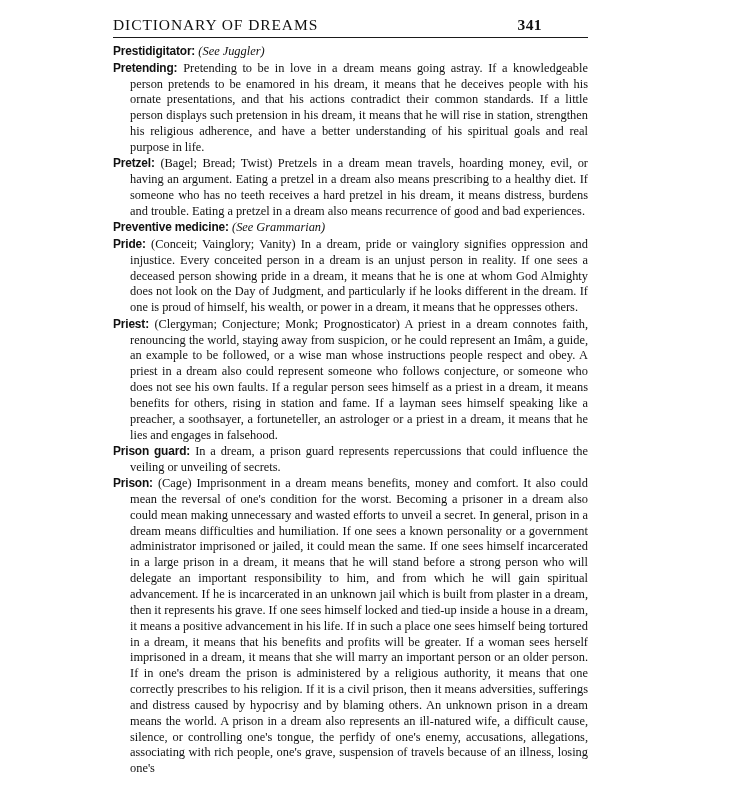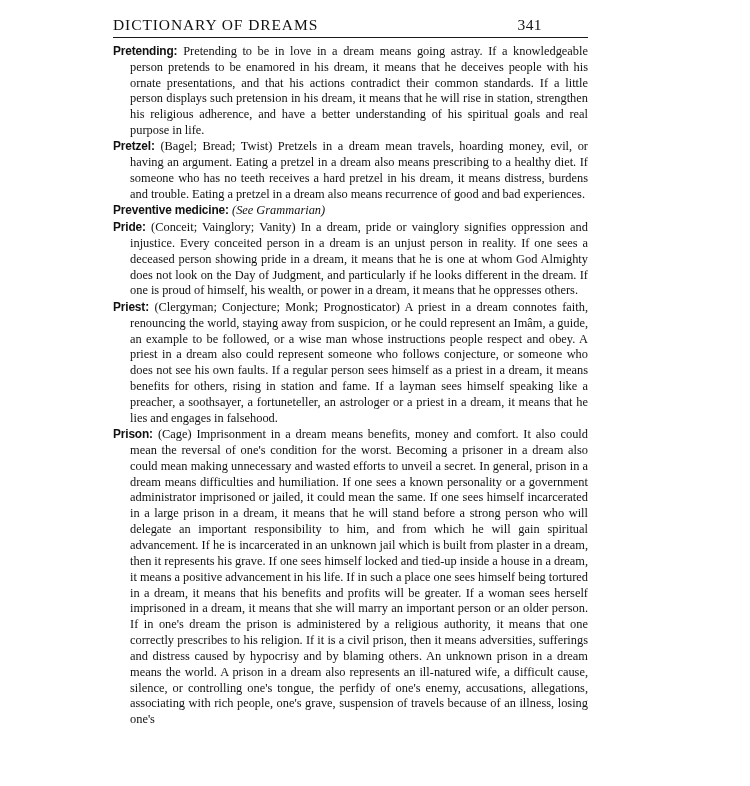--- a/index.html
+++ b/index.html
@@ -32,21 +32,21 @@
     letter-spacing: 0.9px;
     line-height: 1.15;
     padding-bottom: 3px;
   }
   .runhead-title {
     white-space: nowrap;
   }
   .runhead-folio {
     font-size: 15.5px;
     letter-spacing: 0.4px;
-    font-weight: 400;
+    font-weight: 700;
   }
   .runhead-rule {
     border: 0;
     border-top: 1.6px solid #1a1a1a;
     margin: 0 0 6px 0;
     width: 475px;
   }
   
   .entries {
     width: 475px;
@@ -88,21 +88,23 @@
 
 <div class="page">
 
   <div class="runhead">
     <span class="runhead-title">DICTIONARY OF DREAMS</span>
     <span class="runhead-folio">341</span>
   </div>
   <hr class="runhead-rule">
 
   <div class="entries">
+      <p class="entry short"><span class="headword">Prestidigitator</span><span class="colon">:</span> <span class="body-text xref">(See Juggler)</span></p>
       <p class="entry"><span class="headword">Pretending</span><span class="colon">:</span> <span class="body-text">Pretending to be in love in a dream means going astray. If a knowledgeable person pretends to be enamored in his dream, it means that he deceives people with his ornate presentations, and that his actions contradict their common standards. If a little person displays such pretension in his dream, it means that he will rise in station, strengthen his religious adherence, and have a better understanding of his spiritual goals and real purpose in life.</span></p>
       <p class="entry"><span class="headword">Pretzel</span><span class="colon">:</span> <span class="body-text">(Bagel; Bread; Twist) Pretzels in a dream mean travels, hoarding money, evil, or having an argument. Eating a pretzel in a dream also means prescribing to a healthy diet. If someone who has no teeth receives a hard pretzel in his dream, it means distress, burdens and trouble. Eating a pretzel in a dream also means recurrence of good and bad experiences.</span></p>
       <p class="entry short"><span class="headword">Preventive medicine</span><span class="colon">:</span> <span class="body-text xref">(See Grammarian)</span></p>
       <p class="entry"><span class="headword">Pride</span><span class="colon">:</span> <span class="body-text">(Conceit; Vainglory; Vanity) In a dream, pride or vainglory signifies oppression and injustice. Every conceited person in a dream is an unjust person in reality. If one sees a deceased person showing pride in a dream, it means that he is one at whom God Almighty does not look on the Day of Judgment, and particularly if he looks different in the dream. If one is proud of himself, his wealth, or power in a dream, it means that he oppresses others.</span></p>
       <p class="entry"><span class="headword">Priest</span><span class="colon">:</span> <span class="body-text">(Clergyman; Conjecture; Monk; Prognosticator) A priest in a dream connotes faith, renouncing the world, staying away from suspicion, or he could represent an Imâm, a guide, an example to be followed, or a wise man whose instructions people respect and obey. A priest in a dream also could represent someone who follows conjecture, or someone who does not see his own faults. If a regular person sees himself as a priest in a dream, it means benefits for others, rising in station and fame. If a layman sees himself speaking like a preacher, a soothsayer, a fortuneteller, an astrologer or a priest in a dream, it means that he lies and engages in falsehood.</span></p>
+      <p class="entry"><span class="headword">Prison guard</span><span class="colon">:</span> <span class="body-text">In a dream, a prison guard represents repercussions that could influence the veiling or unveiling of secrets.</span></p>
       <p class="entry"><span class="headword">Prison</span><span class="colon">:</span> <span class="body-text">(Cage) Imprisonment in a dream means benefits, money and comfort. It also could mean the reversal of one's condition for the worst. Becoming a prisoner in a dream also could mean making unnecessary and wasted efforts to unveil a secret. In general, prison in a dream means difficulties and humiliation. If one sees a known personality or a government administrator imprisoned or jailed, it could mean the same. If one sees himself incarcerated in a large prison in a dream, it means that he will stand before a strong person who will delegate an important responsibility to him, and from which he will gain spiritual advancement. If he is incarcerated in an unknown jail which is built from plaster in a dream, then it represents his grave. If one sees himself locked and tied-up inside a house in a dream, it means a positive advancement in his life. If in such a place one sees himself being tortured in a dream, it means that his benefits and profits will be greater. If a woman sees herself imprisoned in a dream, it means that she will marry an important person or an older person. If in one's dream the prison is administered by a religious authority, it means that one correctly prescribes to his religion. If it is a civil prison, then it means adversities, sufferings and distress caused by hypocrisy and by blaming others. An unknown prison in a dream means the world. A prison in a dream also represents an ill-natured wife, a difficult cause, silence, or controlling one's tongue, the perfidy of one's enemy, accusations, allegations, associating with rich people, one's grave, suspension of travels because of an illness, losing one's</span></p>
     </div>
 
 </div>
 
 </body></html>

